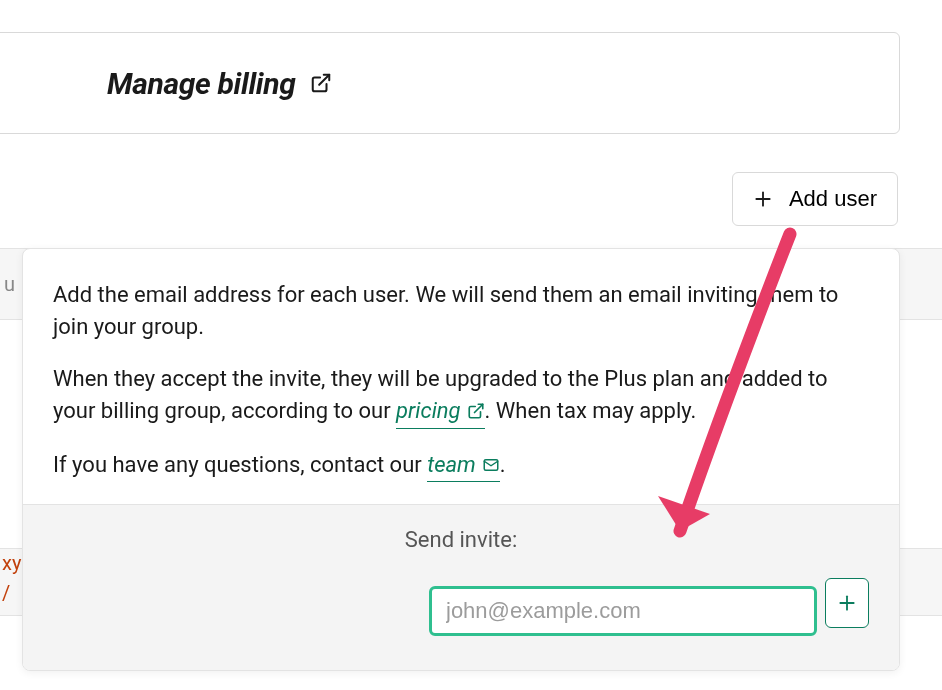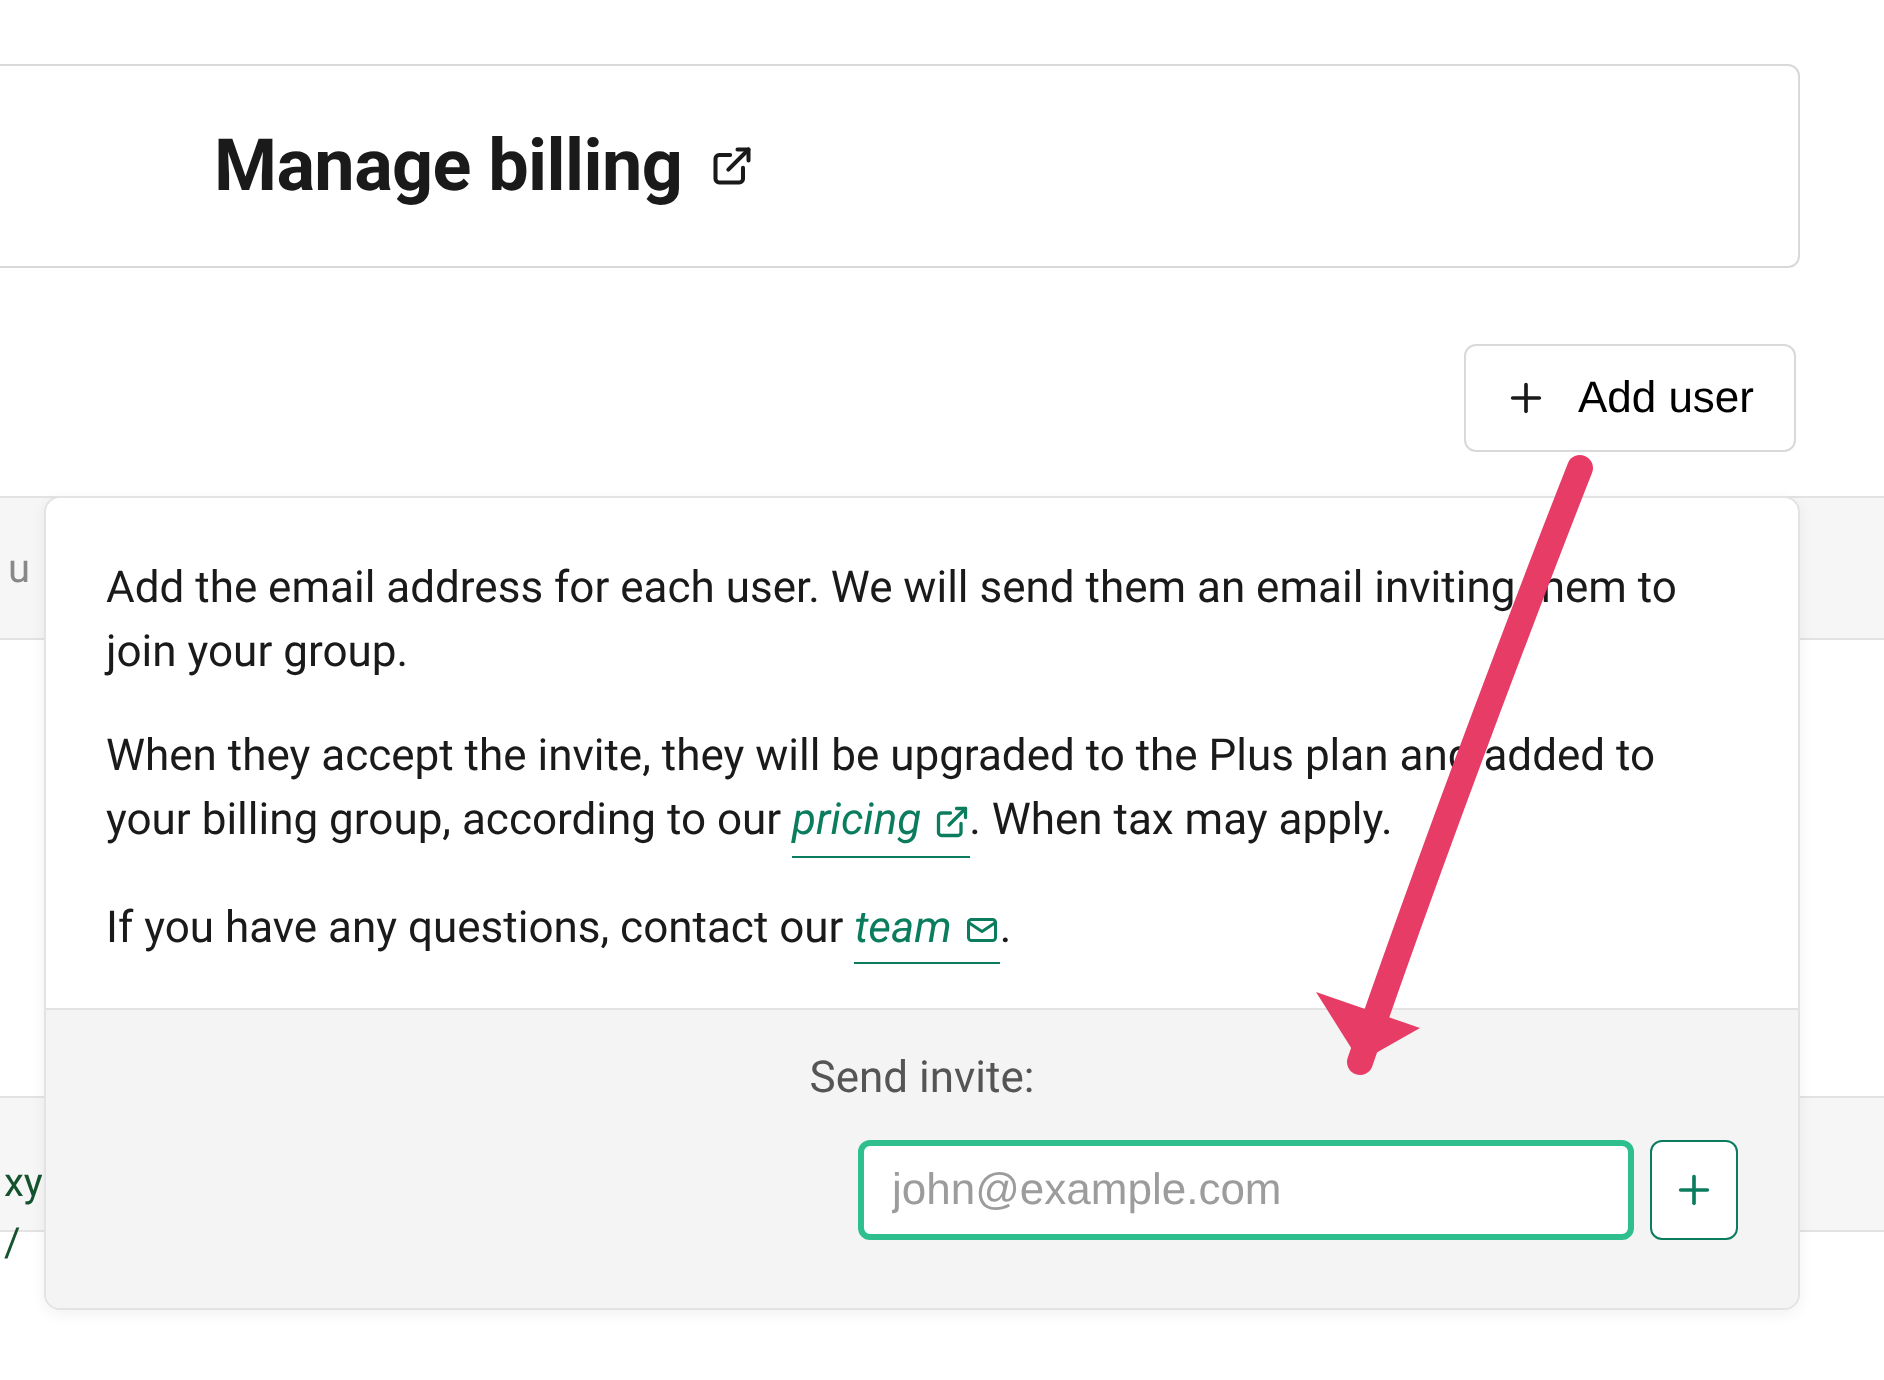--- a/index.html
+++ b/index.html
@@ -20,26 +20,27 @@
       width: 906px;
       height: 102px;
       border: 1px solid #d9d9d9;
       border-radius: 6px;
       background: #fff;
       display: flex;
       align-items: center;
       padding-left: 112px;
     }
     .header-title {
-      font-size: 36px;
+      font-size: 30px;
       font-weight: 700;
       letter-spacing: -0.3px;
       display: inline-flex;
       align-items: center;
       gap: 14px;
+      font-style: italic;
     }
     .ext-icon {
       width: 22px;
       height: 22px;
       flex: 0 0 auto;
     }
 
     .add-user-button {
       position: absolute;
       right: 44px;
@@ -74,24 +75,23 @@
       display: flex; align-items: center;
       padding-left: 4px;
       font-size: 20px;
       color: #888;
     }
     .row-xy {
       position: absolute;
       left: 0; top: 548px;
       height: 72px;
       font-size: 20px;
-      color: #14532d;
+      color: #c2410c;
       padding-left: 2px;
       line-height: 30px;
-      margin-top: 28px;
     }
 
     .panel {
       position: absolute;
       left: 22px;
       top: 248px;
       width: 878px;
       border: 1px solid #e3e3e3;
       border-radius: 8px;
       background: #fff;
@@ -137,20 +137,21 @@
     }
     .email-input {
       width: 388px;
       height: 50px;
       border: 3px solid #2fbf8f;
       border-radius: 6px;
       font-size: 22px;
       padding: 0 14px;
       outline: none;
       color: #333;
+      margin-top: 16px;
     }
     .email-input::placeholder { color: #9c9c9c; }
     .add-btn {
       width: 44px;
       height: 50px;
       border: 1.5px solid #0b7d5e;
       background: #fff;
       border-radius: 6px;
       margin-left: 8px;
       display: flex;

